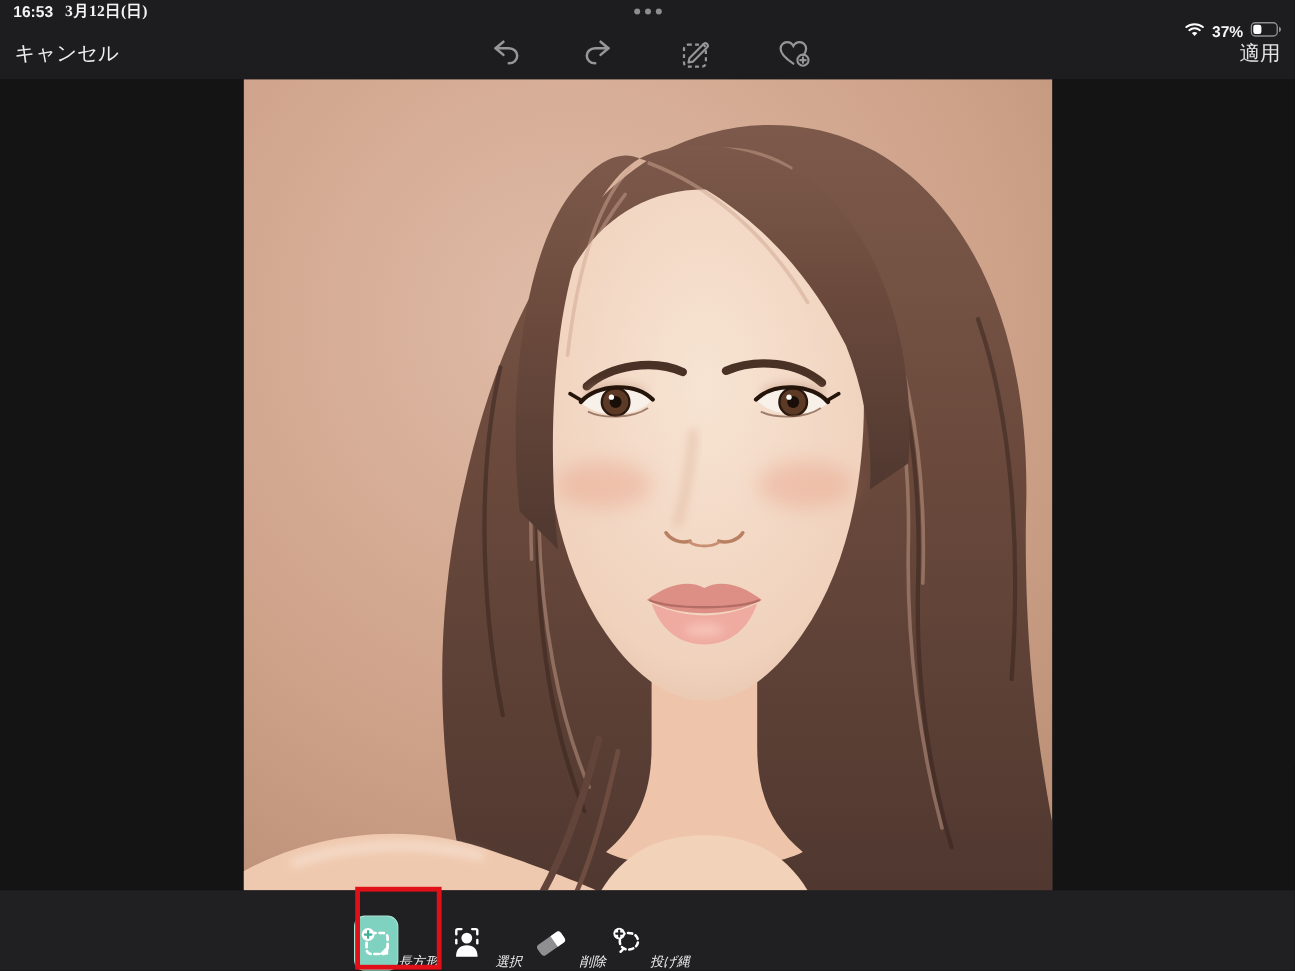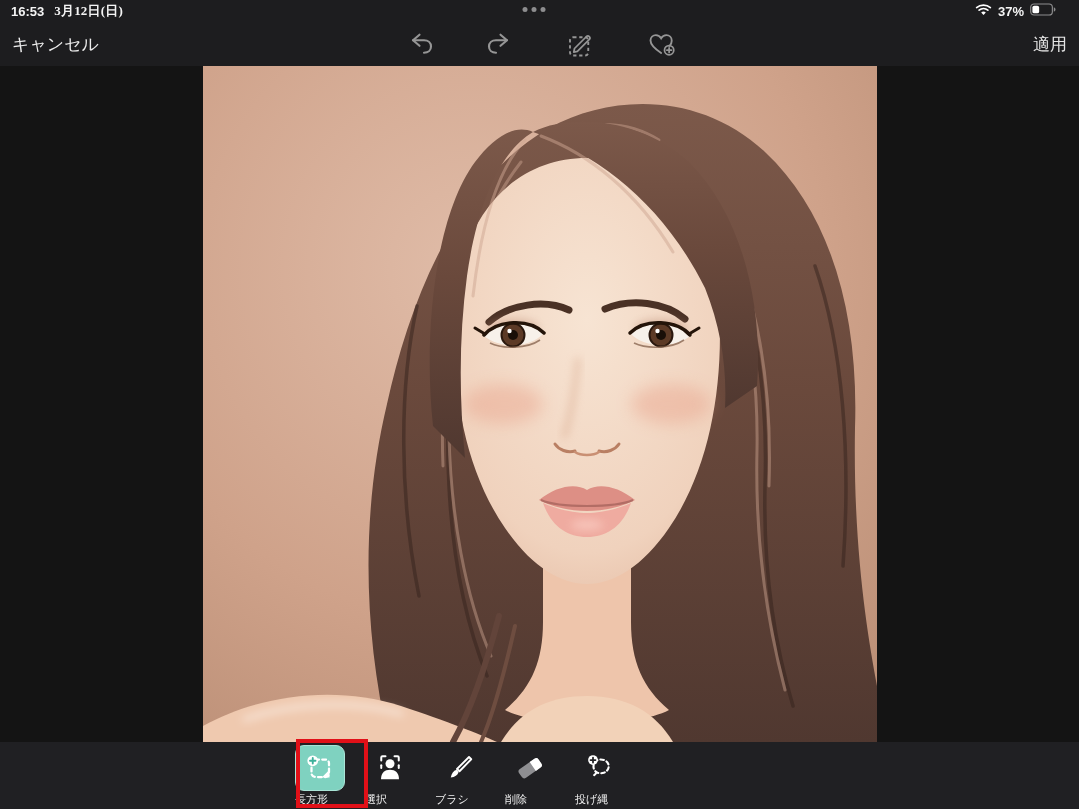--- a/index.html
+++ b/index.html
@@ -4,38 +4,38 @@
 <style>
   html,body{margin:0;padding:0;}
   body{
     width:1079px;height:809px;position:relative;overflow:hidden;
     background:#141414;color:#fff;
     font-family:"Liberation Sans","DejaVu Sans",sans-serif;
     -webkit-font-smoothing:antialiased;
   }
   
   .topbar{position:absolute;top:0;left:0;width:1079px;height:66px;background:#1d1d1f;}
-  .statusbar{position:absolute;top:0;left:0;right:12px;height:22px;display:flex;align-items:center;padding:0 11px;box-sizing:border-box;}
+  .statusbar{position:absolute;top:0;left:0;right:0;height:22px;display:flex;align-items:flex-start;padding:0 11px;box-sizing:border-box;flex-direction:column;}
   .status-left{display:flex;align-items:center;gap:10px;font-size:13px;font-weight:700;color:#f4f4f4;}
   .status-date{font-weight:600;letter-spacing:.2px;font-family:Liberation Serif, serif;}
   .mt-dots{position:absolute;left:50%;top:7px;transform:translateX(-50%);display:flex;gap:4px;}
   .mt-dots i{width:5px;height:5px;border-radius:50%;background:#8d8d8f;display:block;}
   .status-right{margin-left:auto;display:flex;align-items:center;gap:6px;font-size:13px;font-weight:600;color:#f4f4f4;}
   .navrow{position:absolute;top:22px;left:0;right:0;height:44px;display:flex;align-items:center;padding:0 12px;box-sizing:border-box;justify-content:flex-end;}
   .cancel-btn{font-size:17px;color:#ededed;cursor:default;}
   .apply-btn{margin-left:auto;font-size:17px;color:#e5e5e5;cursor:default;}
   .nav-icons{position:absolute;left:50%;top:50%;transform:translate(-50%,-50%);display:flex;gap:50px;align-items:center;}
   .nav-icon{width:30px;height:30px;display:flex;align-items:center;justify-content:center;}
   
   .canvas-area{position:absolute;top:66px;left:0;width:1079px;height:676px;background:#141414;}
   .artwork{position:absolute;left:203px;top:0;width:674px;height:676px;display:block;}
   
   .bottombar{position:absolute;top:742px;left:0;width:1079px;height:67px;background:#202023;}
   .tools{position:absolute;left:295px;top:0;height:67px;display:flex;}
-  .tool{width:70px;display:flex;flex-direction:column;align-items:flex-start;padding-top:3px;box-sizing:border-box;}
+  .tool{width:70px;display:flex;align-items:flex-end;padding-top:3px;box-sizing:border-box;font-style:italic;}
   .tile{width:50px;height:46px;border-radius:9px;display:flex;align-items:center;justify-content:center;}
   .tool.selected .tile{background:#7fd2c0;border:1px solid #a9e4d6;box-sizing:border-box;}
   .tool-label{font-size:11px;line-height:13px;color:#f2f2f2;margin-top:2px;white-space:nowrap;}
   .red-box{position:absolute;left:296px;top:-3px;width:72px;height:69px;border:4px solid #e11018;box-sizing:border-box;pointer-events:none;}
 </style>
 </head>
 <body>
 
 <div class="topbar">
   <div class="statusbar">
@@ -225,29 +225,20 @@
           <path d="M4.8 21 C4.8 15.8 7.8 13.4 12 13.4 C16.2 13.4 19.2 15.8 19.2 21 Z" fill="#fff"></path>
           <path d="M8.4 2.6 H6 Q5 2.6 5 3.6 V6" fill="none" stroke="#fff" stroke-width="1.6" stroke-linecap="round"></path>
           <path d="M15.6 2.6 H18 Q19 2.6 19 3.6 V6" fill="none" stroke="#fff" stroke-width="1.6" stroke-linecap="round"></path>
           <path d="M5 9.8 V12" fill="none" stroke="#fff" stroke-width="1.6" stroke-linecap="round"></path>
           <path d="M19 9.8 V12" fill="none" stroke="#fff" stroke-width="1.6" stroke-linecap="round"></path>
         </svg>
       </div>
       <span class="tool-label">選択</span>
     </div>
 
-    <div class="tool">
-      <div class="tile">
-        <svg viewBox="0 0 24 24" width="30" height="30">
-          <path d="M19.2 3.2 L21 5 L11.6 14.6 L9.6 12.8 Z" fill="none" stroke="#fff" stroke-width="1.5" stroke-linejoin="round"></path>
-          <path d="M9.2 13.4 C6.8 14 5.2 16.4 4.6 19.6 C7.8 19.2 10.2 17.6 10.9 15.1 Z" fill="#fff"></path>
-        </svg>
-      </div>
-      <span class="tool-label">ブラシ</span>
-    </div>
 
     <div class="tool">
       <div class="tile">
         <svg viewBox="0 0 24 24" width="30" height="30">
           <g transform="rotate(-35 12 12)">
             <rect x="2.5" y="8" width="19" height="8.6" rx="2.4" fill="#8f8f92"></rect>
             <path d="M14.5 8 h4.6 a2.4 2.4 0 0 1 2.4 2.4 v3.8 a2.4 2.4 0 0 1 -2.4 2.4 h-4.6 Z" fill="#fff"></path>
           </g>
         </svg>
       </div>

